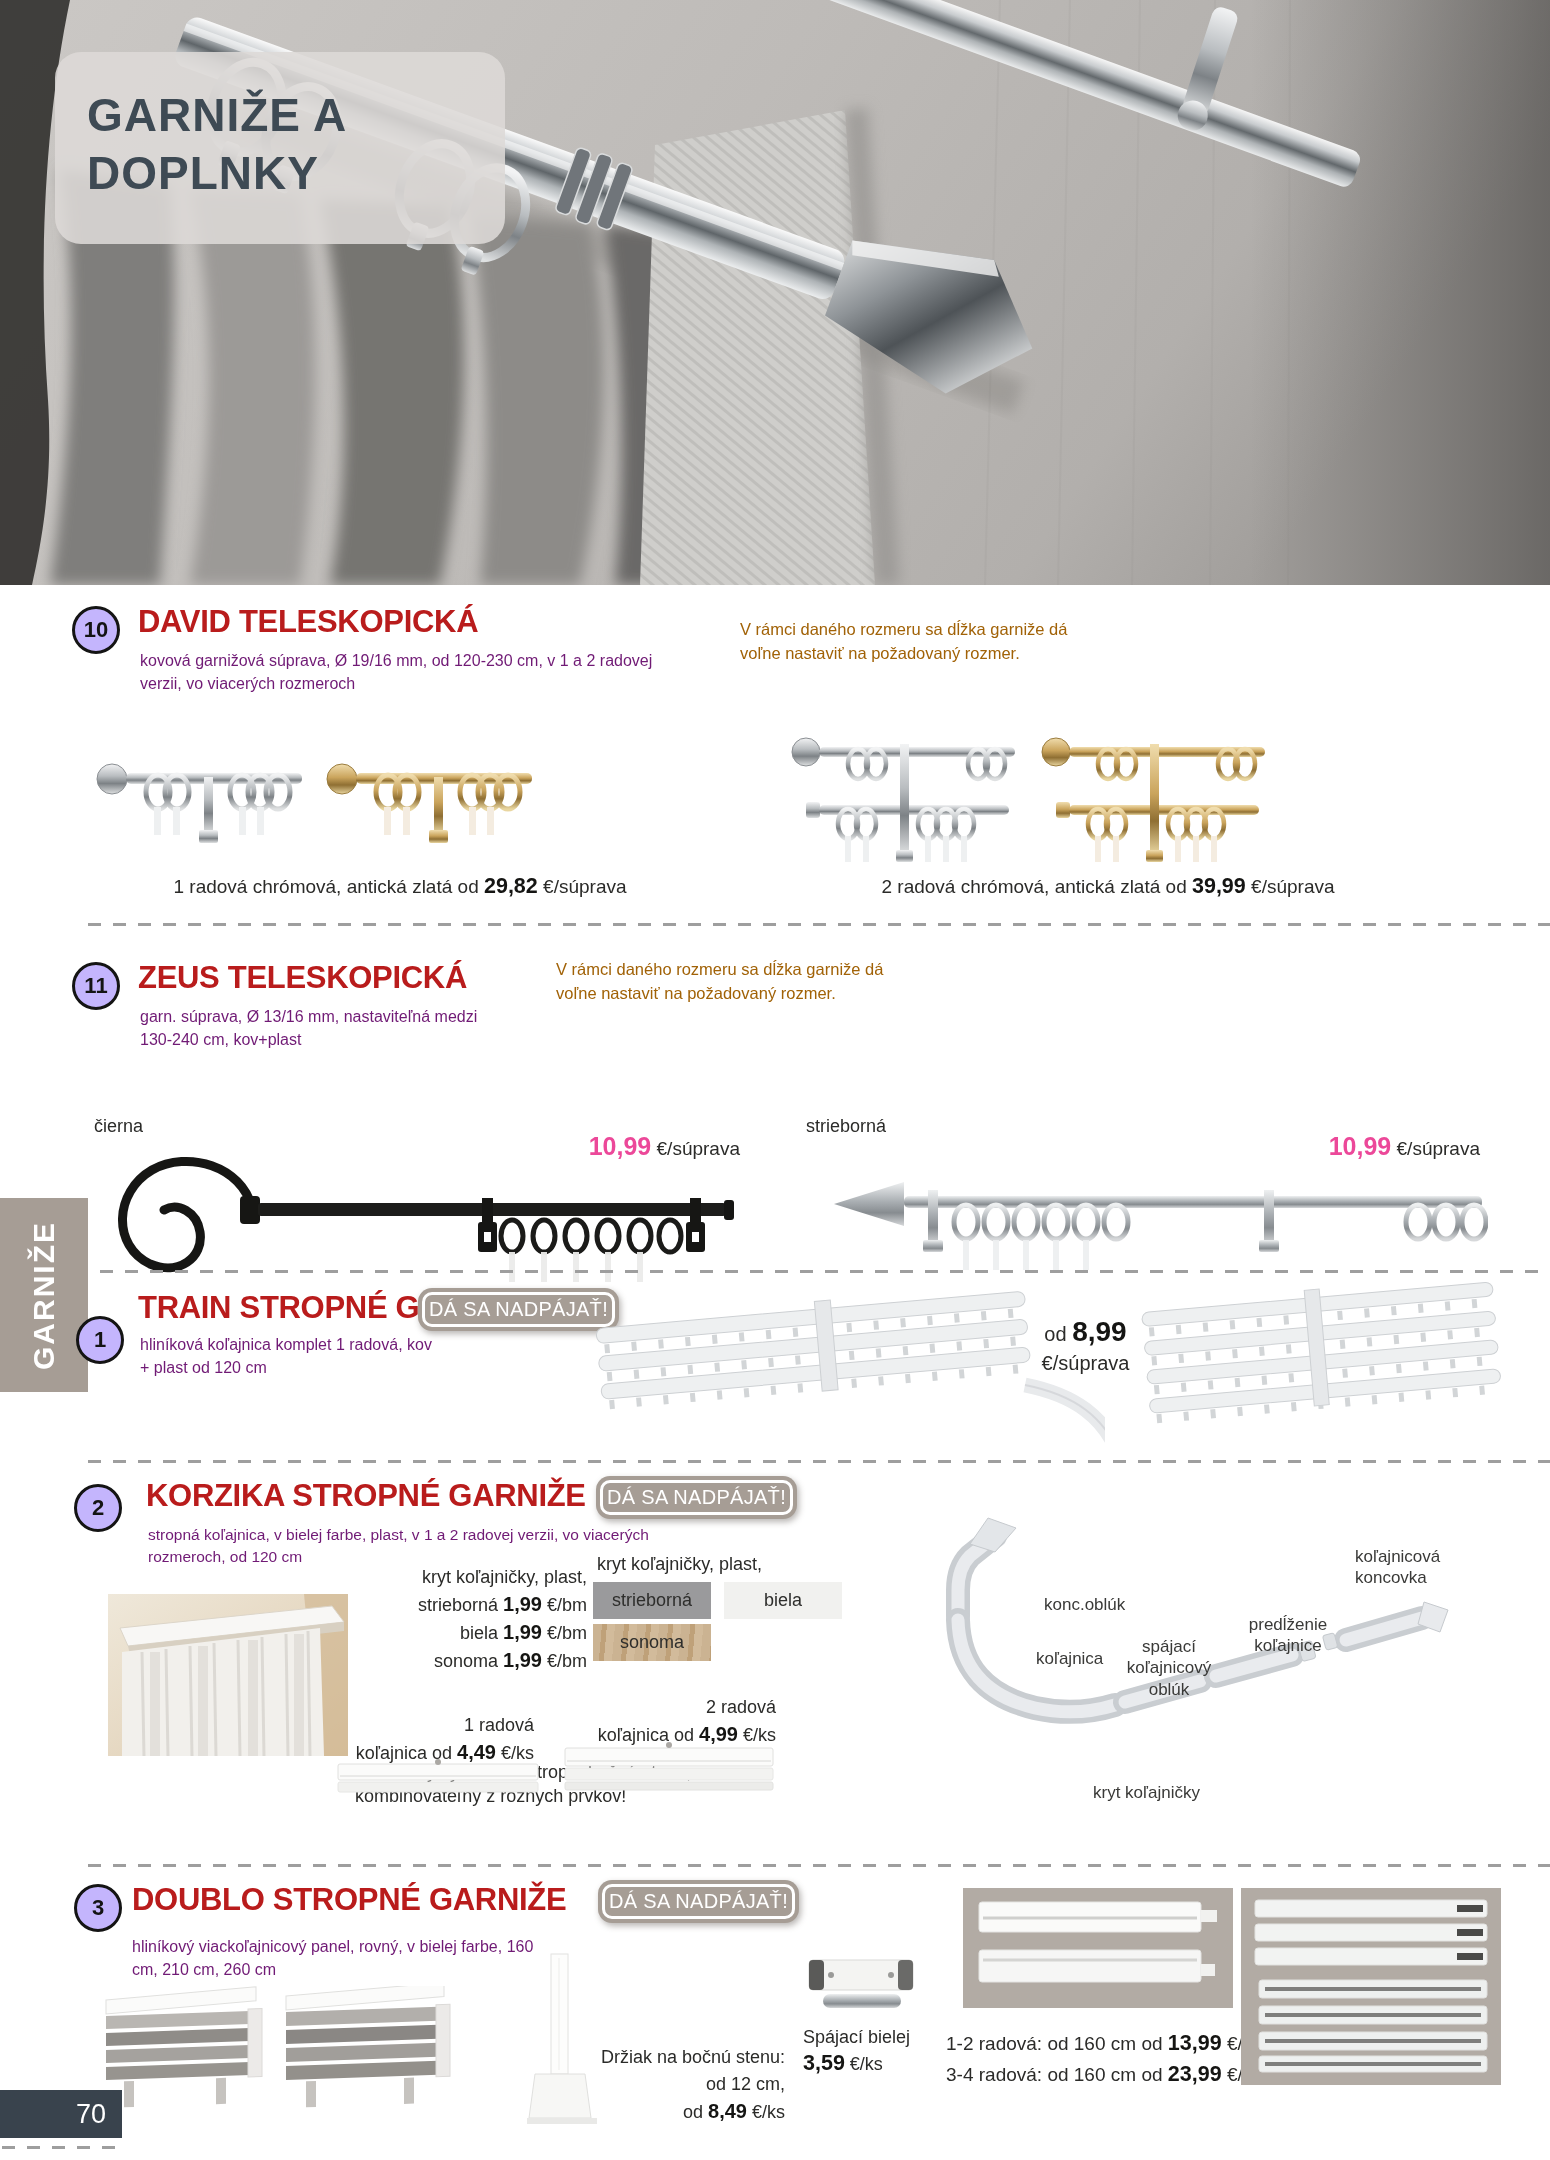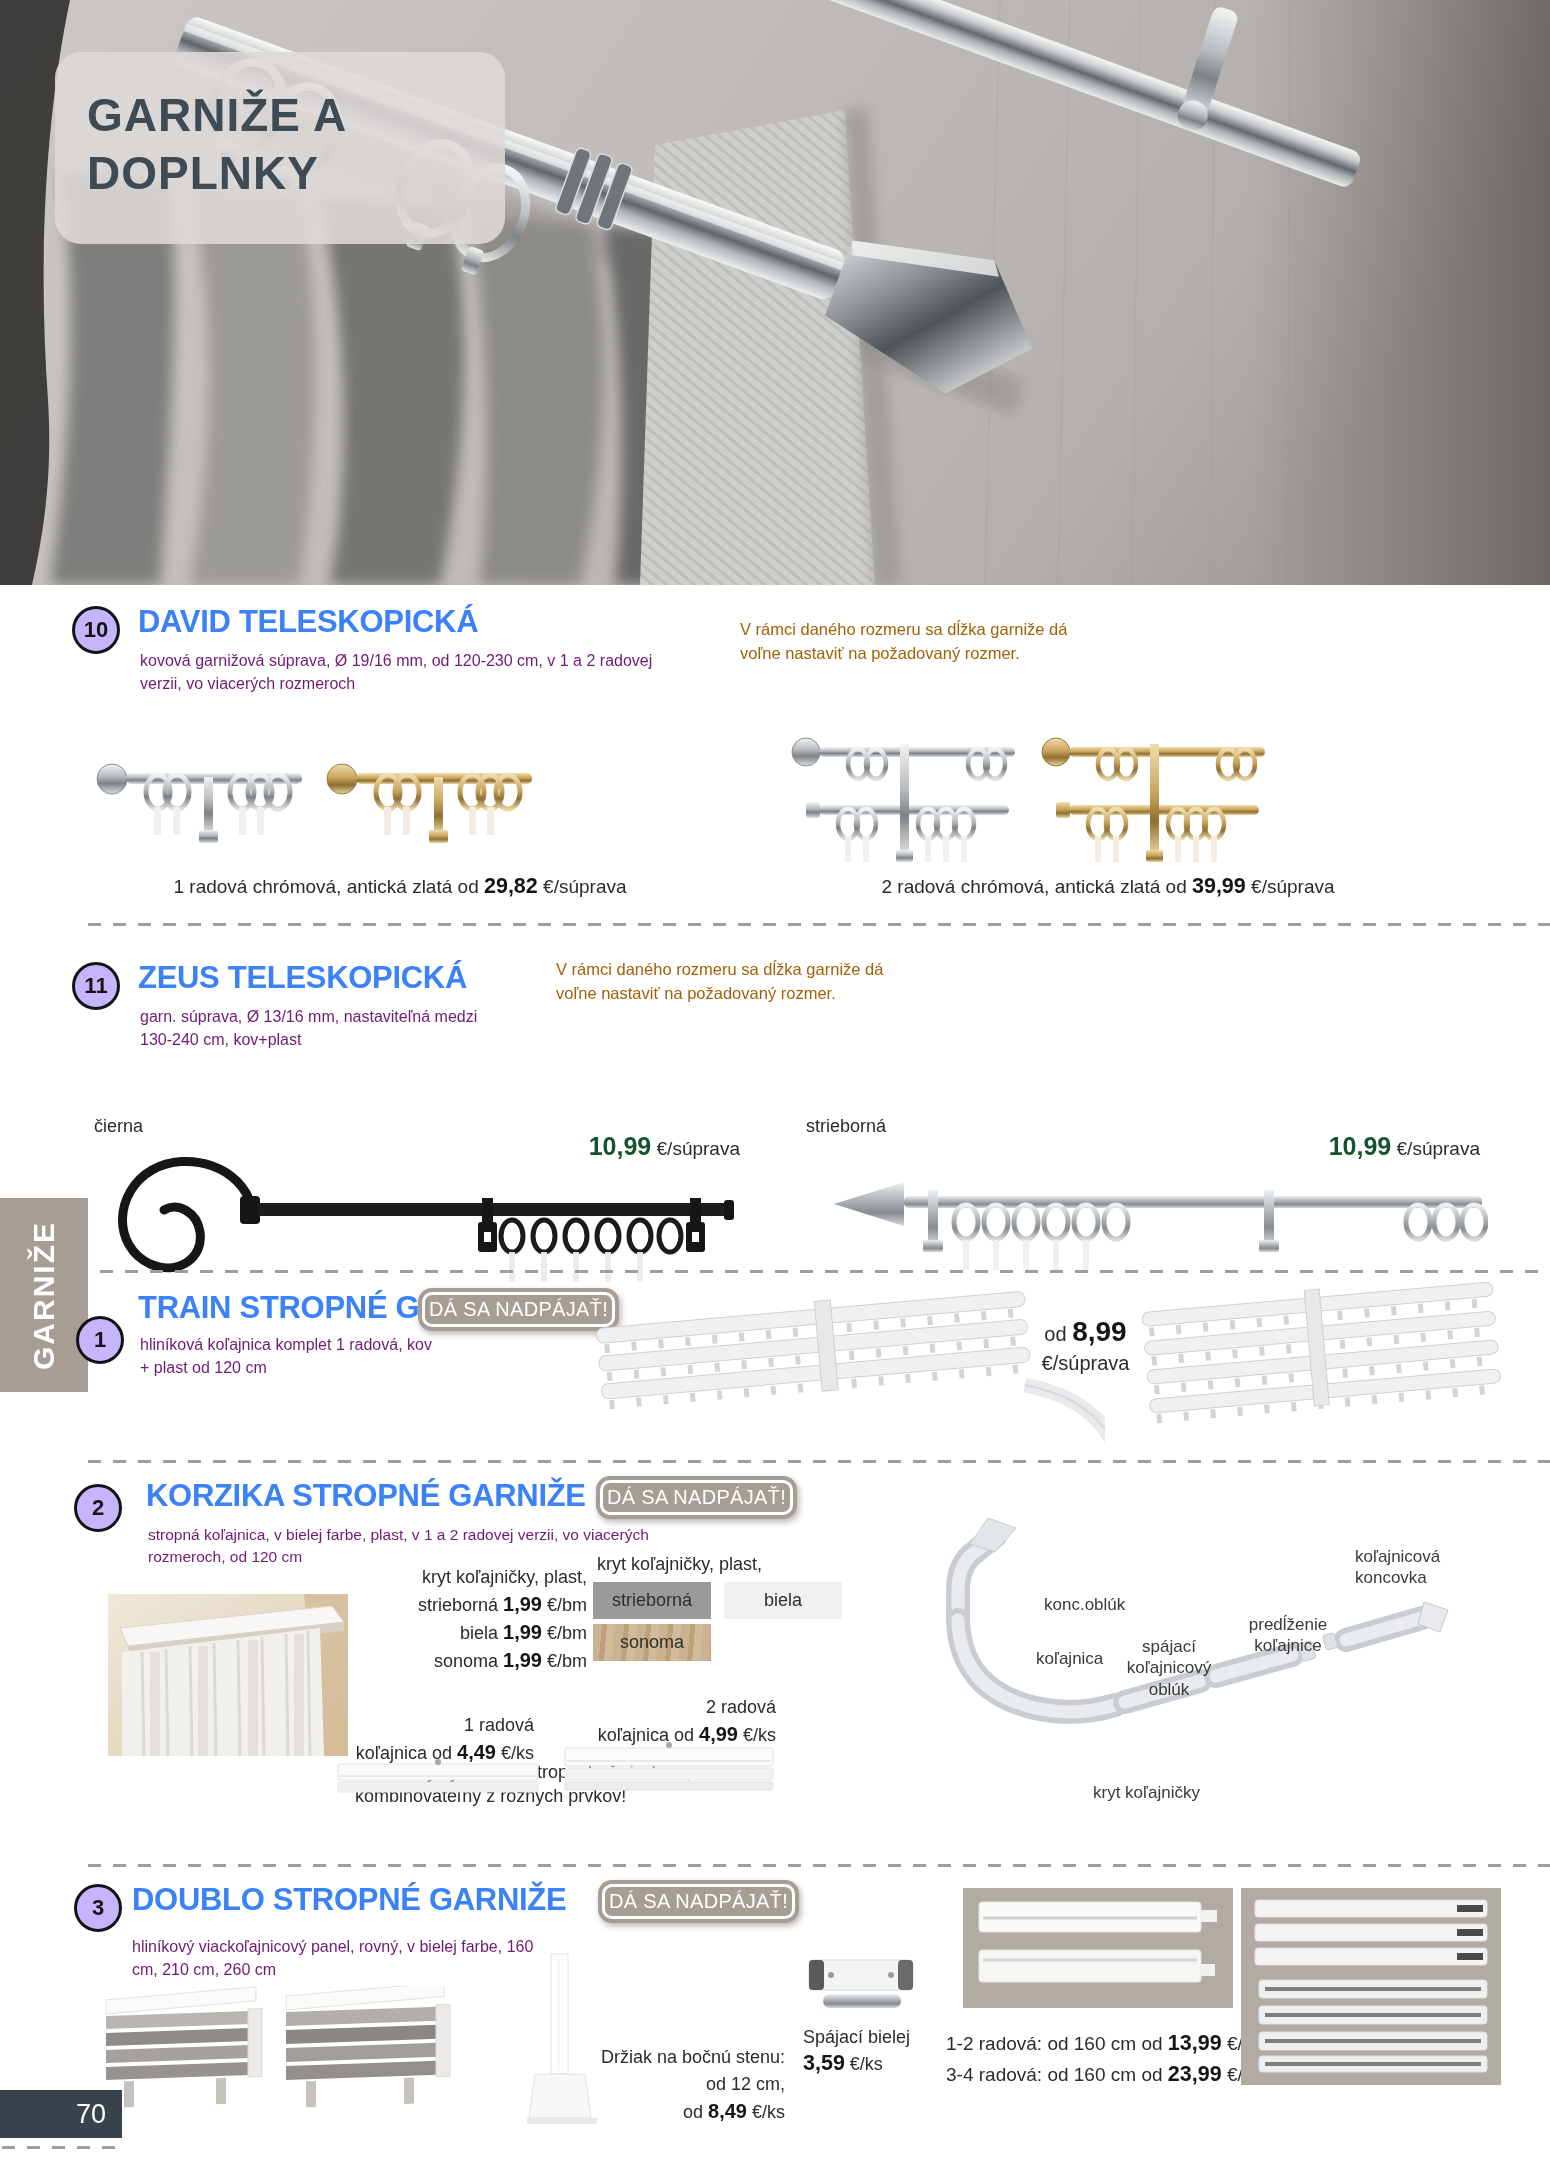--- a/index.html
+++ b/index.html
@@ -1,31 +1,31 @@
 <!DOCTYPE html>
 <html><head>
 <meta charset="utf-8">
 <style>
 *{margin:0;padding:0;box-sizing:border-box}
 html,body{background:#e9e9e9;font-family:"Liberation Sans",sans-serif}
 #page{position:relative;width:1550px;height:2160px;background:#fff;margin:0 auto;overflow:hidden;color:#2b2b29}
 .abs{position:absolute}
 .sec-num{width:48px;height:48px;border:3.5px solid #141414;border-radius:50%;display:flex;align-items:center;justify-content:center;font-size:22px;font-weight:700;color:#141414;background:#c4b5fd}
-.sec-title{font-size:31px;font-weight:800;letter-spacing:-.3px;color:#3b82f6;white-space:nowrap}
+.sec-title{font-size:31px;font-weight:800;letter-spacing:-.3px;color:#b91c1c;white-space:nowrap}
 .desc{font-size:16px;line-height:1.42;color:#701a75}
 .note{font-size:16.5px;line-height:1.45;color:#a16207}
 .badge{display:inline-block;background:#a69d95;border-radius:14px;padding:4px;box-shadow:2px 3px 6px rgba(70,63,57,.38)}
 .badge-inner{border:3px solid #fff;border-radius:10px;padding:3px 4px;color:#fff;font-weight:400;font-size:20px;letter-spacing:.3px;white-space:nowrap}
 .dash{height:3px;background:repeating-linear-gradient(90deg,#9e9e9e 0 13px,transparent 13px 25px)}
 .cap{font-size:19px;color:#2b2b29;white-space:nowrap}
 .pr{font-weight:800;color:#151513;font-size:21.5px}
 .pr18{font-weight:800;color:#151513;font-size:20px}
 .small{font-size:18px;color:#2b2b29;line-height:27px}
 .right{text-align:right}.center{text-align:center}
-.zp-num{font-weight:800;font-size:25px;color:#14532d}
+.zp-num{font-weight:800;font-size:25px;color:#ec4899}
 .zp-unit{font-size:19px}
 .tp-od{font-size:20px}.tp-num{font-weight:800;font-size:28px;color:#151513}.tp-unit{font-size:20px}
 .swatch{position:absolute;display:flex;align-items:center;justify-content:center;font-size:18px;color:#2e2e2c}
 .dlabel{position:absolute;font-size:17px;color:#3a3a38;line-height:1.25}
 .title-box{position:absolute;left:55px;top:52px;width:450px;height:192px;background:rgba(221,218,215,.88);border-radius:26px;padding:34px 0 0 32px}
 .title-line{font-size:46px;line-height:58px;font-weight:800;letter-spacing:1px;color:#3e4a54}
 .sidebar-tab{position:absolute;left:0;top:1198px;width:88px;height:194px;background:#a69d95;display:flex;align-items:center;justify-content:center}
 .sidebar-tab span{writing-mode:vertical-rl;transform:rotate(180deg);color:#fff;font-weight:700;font-size:30px;letter-spacing:2px}
 .page-badge{position:absolute;left:0;top:2090px;width:122px;height:48px;background:#39434d;color:#fff;font-size:27px;line-height:48px;text-align:right;padding-right:16px}
 </style>

